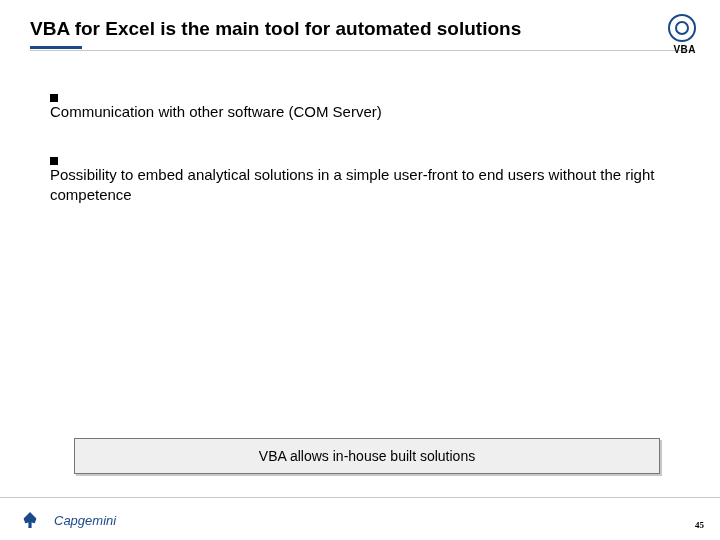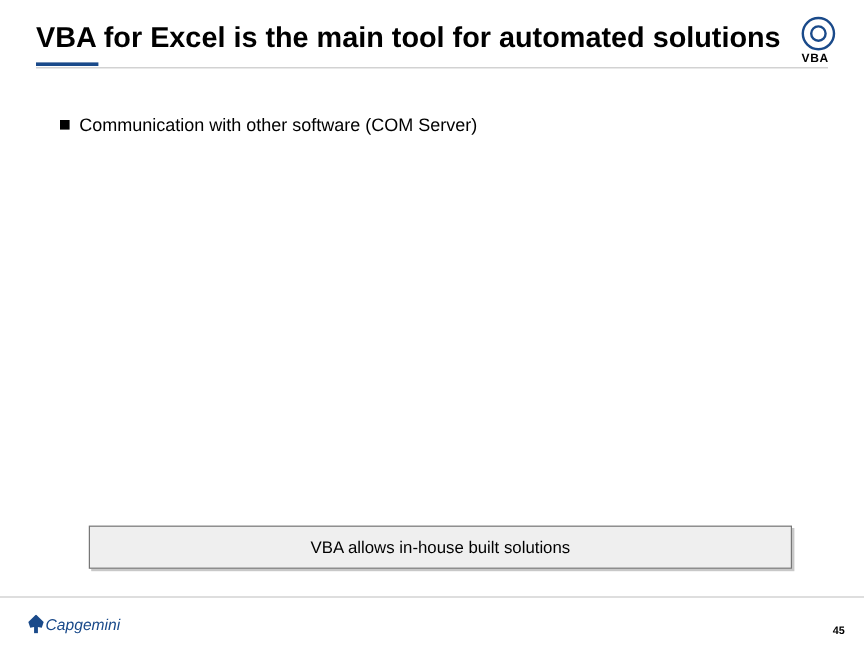--- a/index.html
+++ b/index.html
@@ -1,37 +1,37 @@
 <!DOCTYPE html>
 <html><head>
 <meta charset="utf-8">
 <style>
   * { box-sizing: border-box; margin: 0; padding: 0; }
   html, body { width: 720px; height: 540px; font-family: Arial, Helvetica, sans-serif; background: #fff; color: #000; }
   .slide { position: relative; width: 720px; height: 540px; }
   .header { position: relative; padding: 18px 30px 6px 30px; }
-  .title { font-size: 24px; font-weight: bold; line-height: 1.2; }
+  .title { font-size: 19px; font-weight: bold; line-height: 1.2; }
   .title-underline { position: absolute; left: 30px; bottom: -2px; width: 52px; height: 3px; background: #1a4a8a; }
   .title-thinline { position: absolute; left: 30px; right: 30px; bottom: -4px; height: 1px; background: #c8c8c8; }
-  .corner { position: absolute; top: 14px; right: 24px; text-align: left; }
+  .corner { position: absolute; top: 14px; right: 24px; text-align: right; }
   .corner-circle { width: 28px; height: 28px; border-radius: 50%; border: 2px solid #1a4a8a; display: flex; align-items: center; justify-content: center; margin: 0 auto 2px; }
   .corner-circle-inner { width: 14px; height: 14px; border-radius: 50%; border: 2px solid #1a4a8a; }
   .corner-label { font-size: 10px; font-weight: bold; letter-spacing: 0.5px; }
   .bullets { padding: 42px 50px 0 50px; }
-  .bullet { display: flex; margin-bottom: 30px; font-size: 15px; line-height: 1.35; }
+  .bullet { display: flex; margin-bottom: 30px; font-size: 15px; line-height: 1.35; flex-direction: column; }
   .bullet .sq { flex: 0 0 8px; width: 8px; height: 8px; background: #000; margin-top: 5px; margin-right: 8px; }
   .bullet .txt { flex: 1; }
   .callout-wrap { position: absolute; left: 74px; right: 60px; bottom: 66px; }
   .callout { border: 1px solid #777; background: #efefef; padding: 9px 0; text-align: center; font-size: 14px; box-shadow: 2px 2px 0 #c8c8c8; }
   .footer-line { position: absolute; left: 0; right: 0; bottom: 42px; height: 1px; background: #c8c8c8; }
-  .logo { position: absolute; left: 22px; bottom: 12px; display: flex; align-items: center; gap: 0; }
+  .logo { position: absolute; left: 22px; bottom: 12px; display: flex; align-items: center; gap: 16px; }
   .logo-spade { width: 16px; height: 16px; background: #1a4a8a; clip-path: polygon(50% 0, 90% 40%, 80% 70%, 60% 65%, 60% 100%, 40% 100%, 40% 65%, 20% 70%, 10% 40%); }
   .logo-text { font-size: 13px; font-style: italic; color: #1a4a8a; font-weight: 500; }
   .logo-sub { position: absolute; left: 22px; bottom: 4px; font-size: 5px; letter-spacing: 1px; color: #1a4a8a; }
-  .page-num { position: absolute; right: 16px; bottom: 10px; font-size: 9px; font-weight: bold; }
+  .page-num { position: absolute; right: 16px; bottom: 10px; font-size: 9px; font-weight: bold; font-family: Liberation Serif, serif; }
 </style>
 </head>
 <body>
 
 <div class="slide">
 
   <div class="header">
     <div class="title">VBA for Excel is the main tool for automated solutions</div>
     <div class="title-underline"></div>
     <div class="title-thinline"></div>
@@ -42,20 +42,24 @@
       <div class="corner-circle-inner"></div>
     </div>
     <div class="corner-label">VBA</div>
   </div>
 
   <ul class="bullets">
     <li class="bullet">
       <span class="sq"></span>
       <span class="txt">Communication with other software (COM Server)</span>
     </li>
+    <li class="bullet">
+      <span class="sq"></span>
+      <span class="txt">Possibility to embed analytical solutions in a simple user-front to end users without the right competence</span>
+    </li>
   </ul>
 
   <div class="callout-wrap">
     <div class="callout">VBA allows in-house built solutions</div>
   </div>
 
   <div class="footer-line"></div>
 
   <div class="logo">
     <div class="logo-spade"></div>

